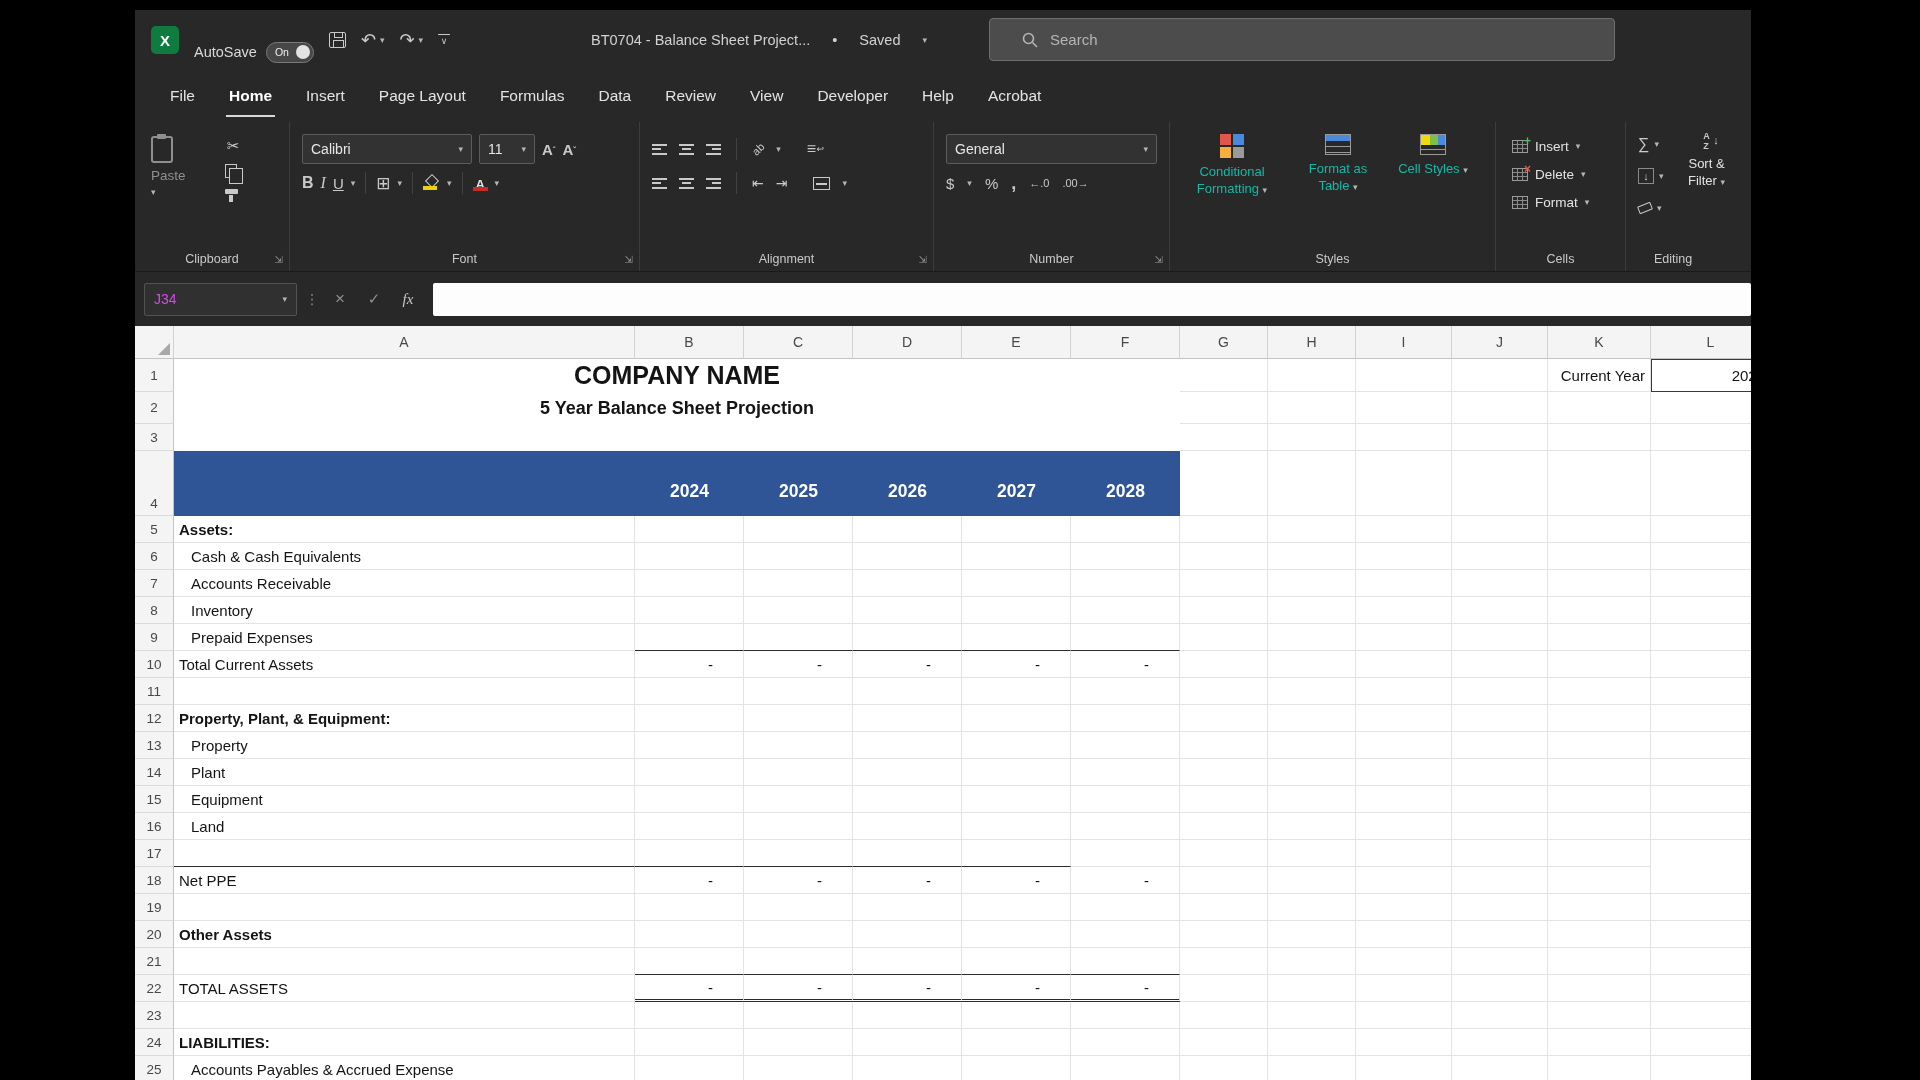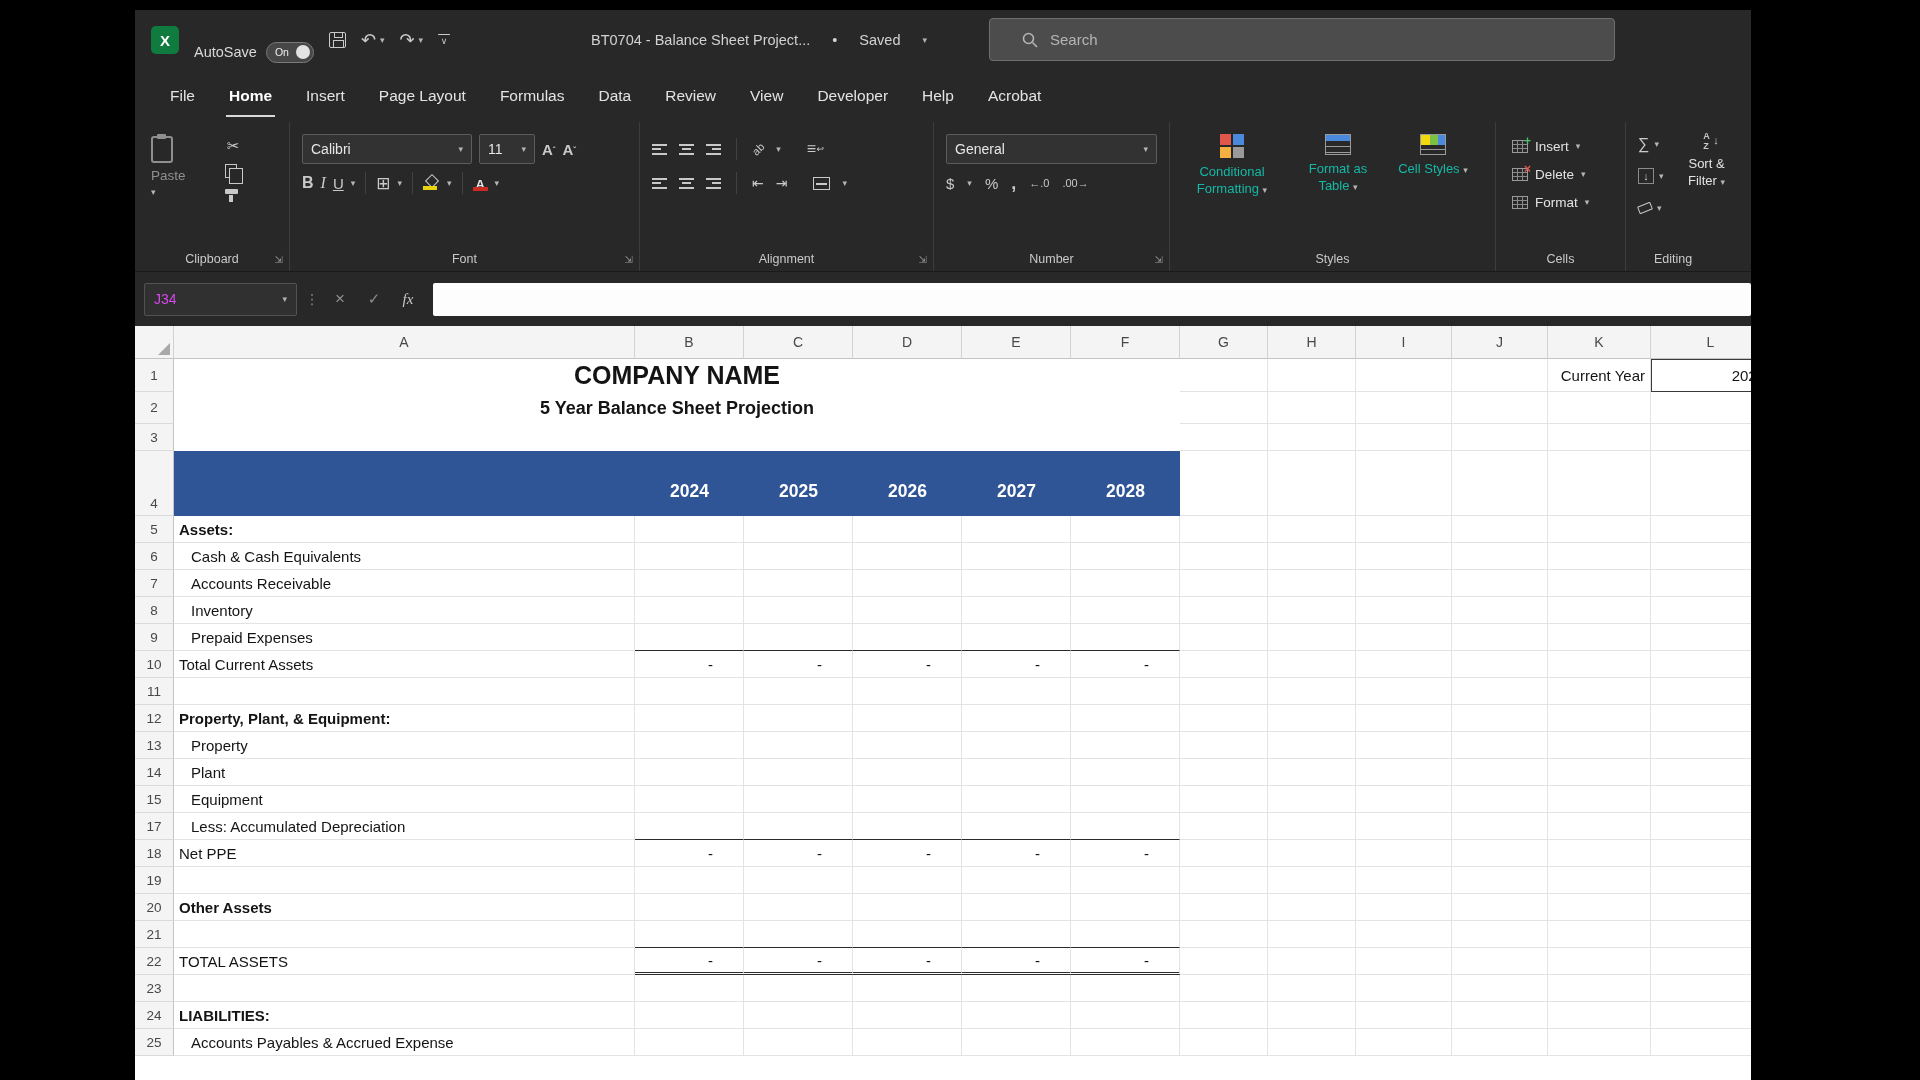--- a/index.html
+++ b/index.html
@@ -661,22 +661,36 @@
           <div class="cell"></div>
           <div class="cell"></div>
           <div class="cell"></div>
           <div class="cell"></div>
           <div class="cell"></div>
           <div class="cell"></div>
           <div class="cell"></div>
           <div class="cell"></div>
         </div>
         <div class="srow" style="grid-template-columns: 39px 461px 109px 109px 109px 109px 109px 88px 88px 96px 96px 103px 120px; height: 27px;">
+          <div class="rhead">16</div>
+          <div class="cell a-label indent">Land</div>
+          <div class="cell"></div>
+          <div class="cell"></div>
+          <div class="cell"></div>
+          <div class="cell"></div>
+          <div class="cell"></div>
+          <div class="cell"></div>
+          <div class="cell"></div>
+          <div class="cell"></div>
+          <div class="cell"></div>
+          <div class="cell"></div>
+          <div class="cell"></div>
+        </div>
+        <div class="srow" style="grid-template-columns: 39px 461px 109px 109px 109px 109px 109px 88px 88px 96px 96px 103px 120px; height: 27px;">
           <div class="rhead">17</div>
-          <div class="cell a-label indent">Less:  Accumulated Depreciation</div>
           <div class="cell bline"></div>
           <div class="cell bline"></div>
           <div class="cell bline"></div>
           <div class="cell bline"></div>
           <div class="cell bline"></div>
           <div class="cell"></div>
           <div class="cell"></div>
           <div class="cell"></div>
           <div class="cell"></div>
           <div class="cell"></div>

